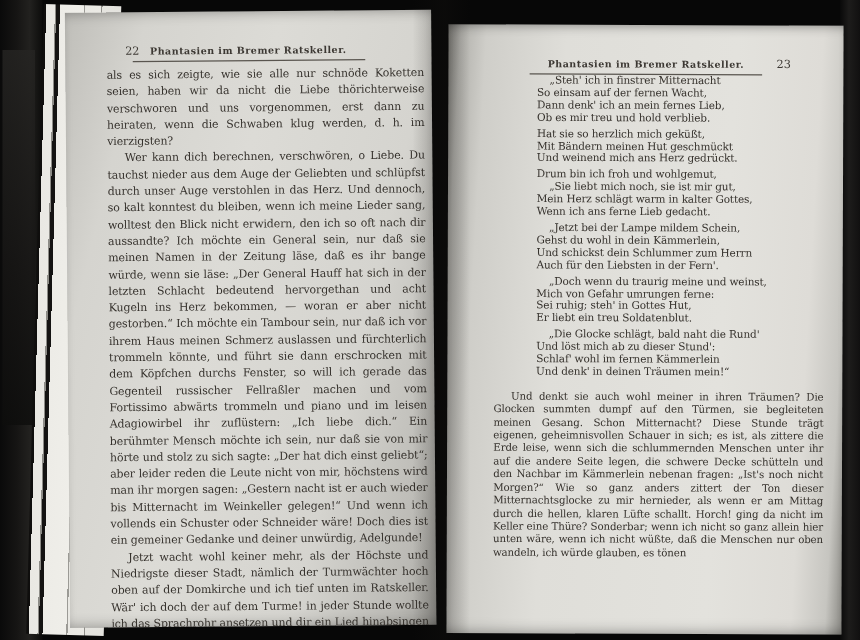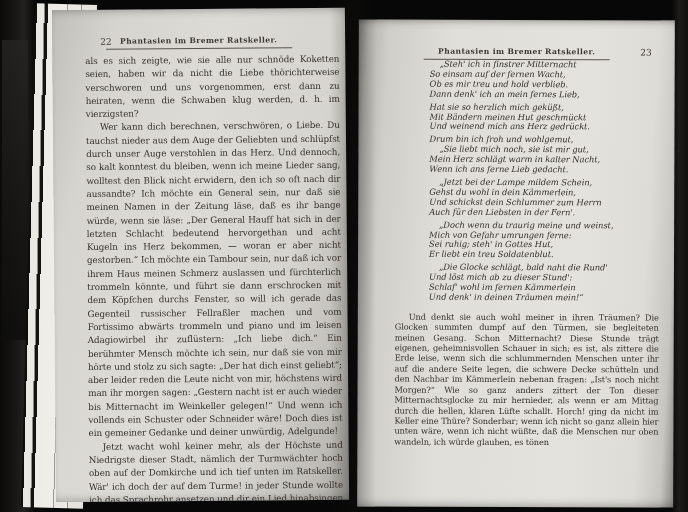--- a/index.html
+++ b/index.html
@@ -70,38 +70,38 @@
 
   
   .runhead{position:absolute;top:27px;left:0;right:0;height:14px;font-size:8px;}
   .runhead .title{
     display:block;margin:0 auto;width:186px;text-align:center;
     font-weight:bold;font-size:7.6px;letter-spacing:.4px;color:#3c3833;
     border-bottom:1px solid #59554f;padding-bottom:3px;white-space:nowrap;
   }
   .pagenum{position:absolute;top:0;font-size:9px;color:#3c3833;}
   .left-page .pagenum{left:48px;}
-  .right-page .pagenum{right:23px;}
+  .right-page .pagenum{right:42px;}
 
   
   .textblock{position:absolute;text-align:justify;}
   .left-page .textblock{
     left:33px;top:45px;width:254px;
     font-size:8.8px;line-height:13.3px;letter-spacing:-.1px;
   }
   .right-page .textblock{
     left:37px;top:40px;width:264px;
     font-size:8.2px;line-height:10.4px;letter-spacing:-.1px;
   }
   .textblock p{margin:0;}
   .textblock p.indent{text-indent:14px;}
 
   
   .poem{margin:0 0 9px 34px;font-size:8.4px;line-height:9.9px;text-align:left;}
-  .stanza{margin:0 0 3px 0;font-style:italic;}
+  .stanza{margin:0 0 3px 0;}
   .poem-line{white-space:nowrap;}
   .poem-line.first{text-indent:10px;}
 </style>
 </head>
 <body>
 
 <div class="scene">
 
   <div class="cover-left"></div>
   <div class="cover-left-patch"></div>
@@ -124,32 +124,32 @@
   <div class="page right-page">
     <div class="runhead">
       <span class="title">Phantasien im Bremer Ratskeller.</span>
       <span class="pagenum">23</span>
     </div>
     <div class="textblock">
       <div class="poem">
         <div class="stanza">
           <div class="poem-line first">„Steh' ich in finstrer Mitternacht</div>
           <div class="poem-line">So einsam auf der fernen Wacht,</div>
+          <div class="poem-line">Dann denk' ich an mein fernes Lieb,</div>
           <div class="poem-line">Ob es mir treu und hold verblieb.</div>
-          <div class="poem-line">Dann denk' ich an mein fernes Lieb,</div>
         </div>
         <div class="stanza">
           <div class="poem-line">Hat sie so herzlich mich geküßt,</div>
           <div class="poem-line">Mit Bändern meinen Hut geschmückt</div>
           <div class="poem-line">Und weinend mich ans Herz gedrückt.</div>
         </div>
         <div class="stanza">
           <div class="poem-line">Drum bin ich froh und wohlgemut,</div>
           <div class="poem-line first">„Sie liebt mich noch, sie ist mir gut,</div>
-          <div class="poem-line">Mein Herz schlägt warm in kalter Nacht,</div>
+          <div class="poem-line">Mein Herz schlägt warm in kalter Gottes,</div>
           <div class="poem-line">Wenn ich ans ferne Lieb gedacht.</div>
         </div>
         <div class="stanza">
           <div class="poem-line first">„Jetzt bei der Lampe mildem Schein,</div>
           <div class="poem-line">Gehst du wohl in dein Kämmerlein,</div>
           <div class="poem-line">Und schickst dein Schlummer zum Herrn</div>
           <div class="poem-line">Auch für den Liebsten in der Fern'.</div>
         </div>
         <div class="stanza">
           <div class="poem-line first">„Doch wenn du traurig meine und weinst,</div>

